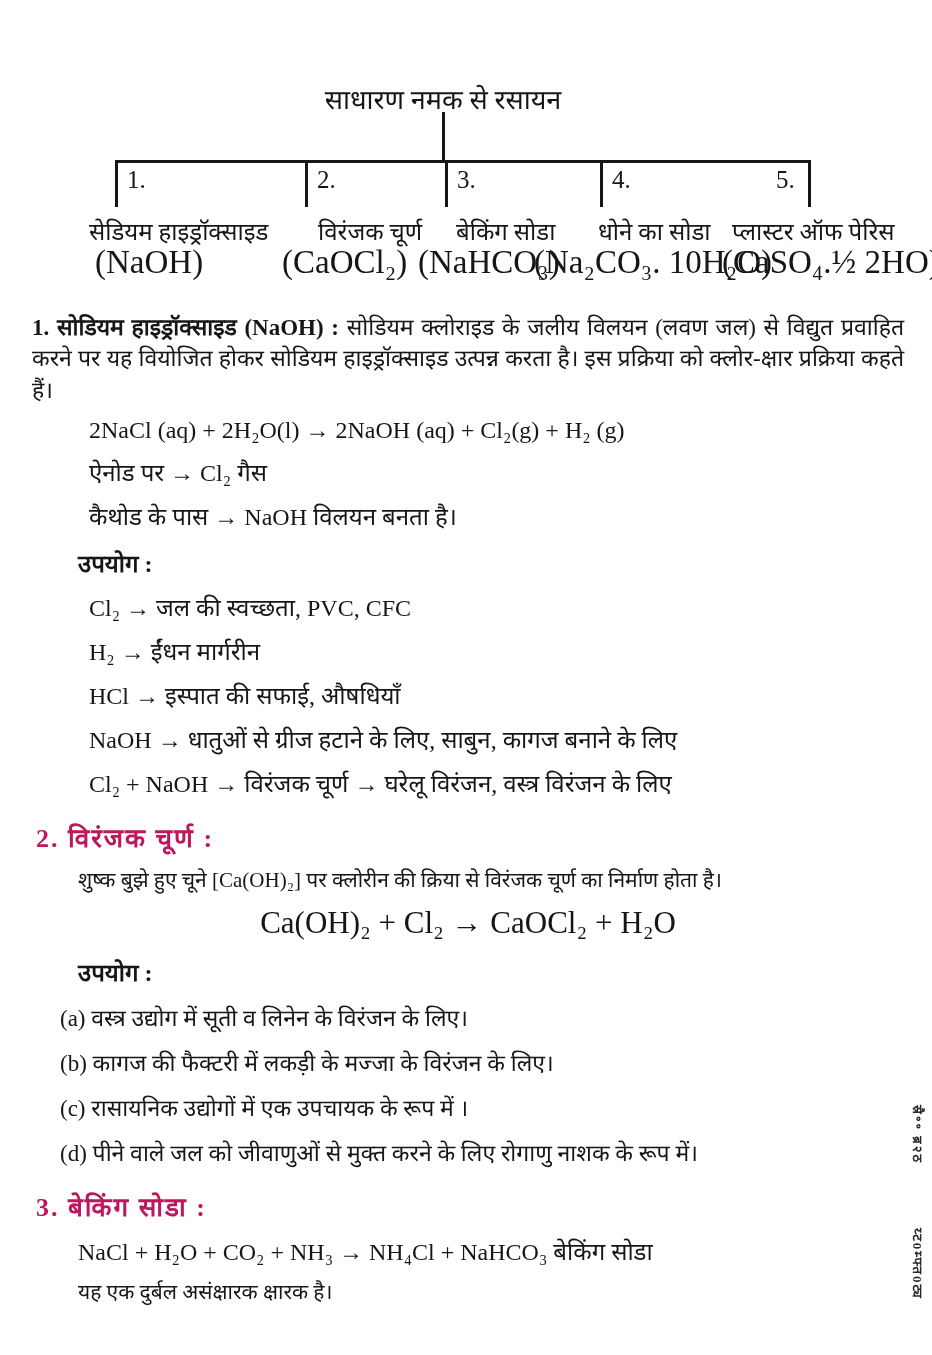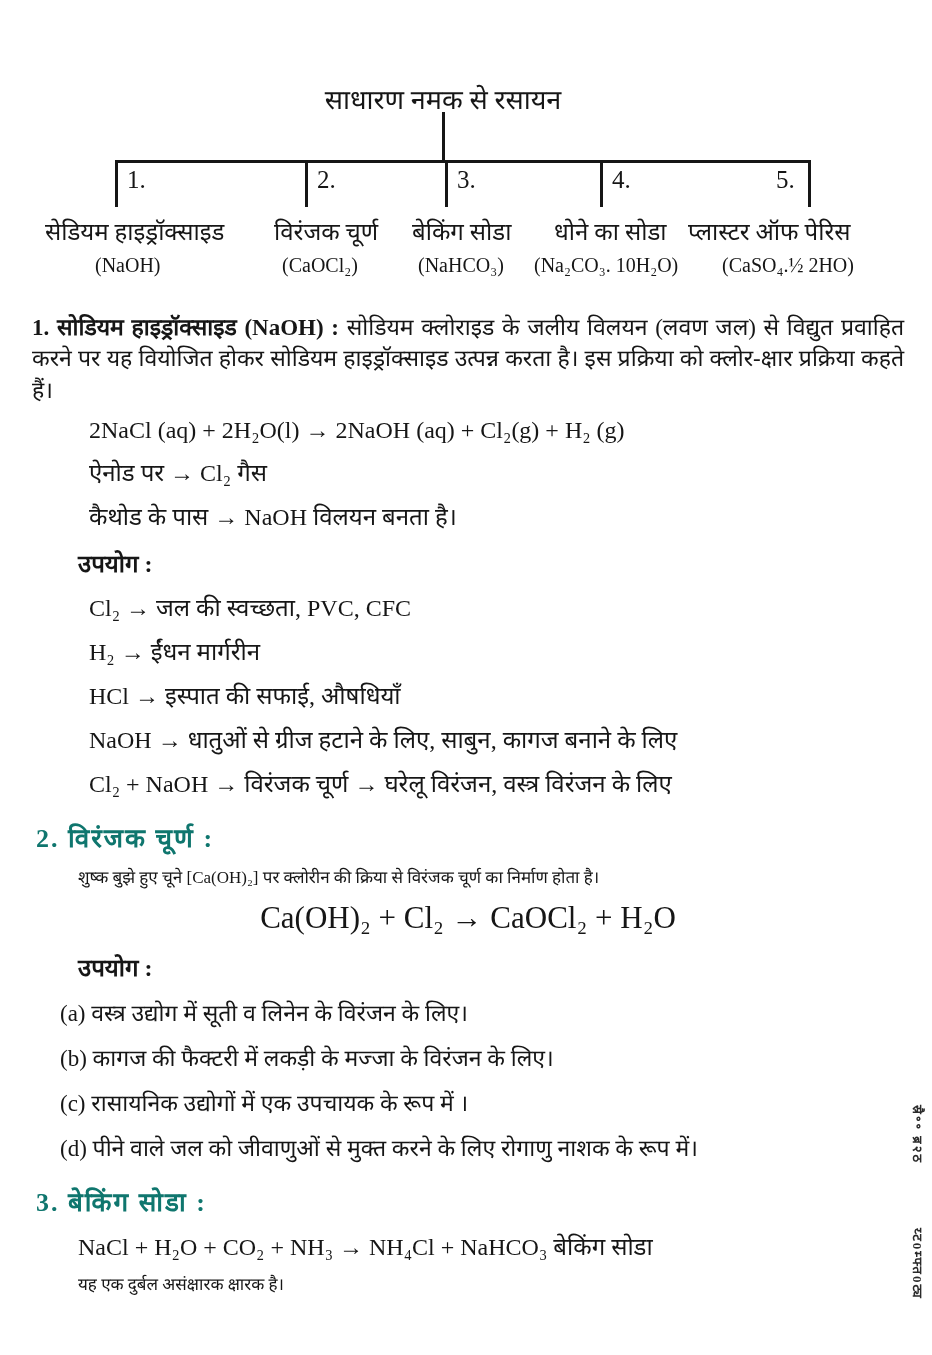--- a/index.html
+++ b/index.html
@@ -18,37 +18,37 @@
   .tree-title{
     position:absolute;top:80px;left:0;width:886px;
     text-align:center;font-size:27px;white-space:nowrap;
   }
   .stem{position:absolute;left:442px;top:112px;width:3px;height:48px;background:#161616;}
   .hline{position:absolute;left:115px;top:160px;width:696px;height:3px;background:#161616;}
   .tick{position:absolute;top:160px;width:3px;height:47px;background:#161616;}
   .t1{left:115px}.t2{left:305px}.t3{left:445px}.t4{left:600px}.t5{left:808px}
   .bnum{position:absolute;top:166px;font-size:25px;}
   .n1{left:127px}.n2{left:317px}.n3{left:457px}.n4{left:612px}.n5{left:776px}
-  .blabel{position:absolute;top:214px;font-size:24px;white-space:nowrap;}
+  .blabel{position:absolute;top:214px;font-size:24px;white-space:nowrap;margin-left:44px;}
   .l1{left:45px}.l2{left:274px}.l3{left:412px}.l4{left:554px}.l5{left:688px}
-  .bformula{position:absolute;top:254px;font-size:20px;white-space:nowrap;}
+  .bformula{position:absolute;top:244px;font-size:33px;white-space:nowrap;}
   .f1{left:95px}.f2{left:282px}.f3{left:418px}.f4{left:534px}.f5{left:722px}
 
   
   .content{padding:0 28px 0 32px;}
   .lead{font-size:23px;line-height:1.36;text-align:justify;margin:12px 0 6px 0;}
   .lead b{font-weight:bold;}
   .eq-block{margin-left:57px;font-size:24px;}
   .eq-line{margin:11px 0;white-space:nowrap;}
   .uses-heading{font-weight:bold;font-size:24px;margin:14px 0 10px 46px;}
   .sec-heading{
-    color:#0f766e;font-weight:bold;font-size:26px;
+    color:#be185d;font-weight:bold;font-size:26px;
     margin:20px 0 8px 4px;letter-spacing:2px;
   }
-  .body-line{font-size:17px;margin:10px 0 10px 46px;}
+  .body-line{font-size:21px;margin:10px 0 10px 46px;}
   .centered-eq{text-align:center;font-size:31px;margin:12px 0 10px 0;}
   .use-item{font-size:23px;margin:13px 0 13px 28px;}
 
   
   .margin-frag{
     position:absolute;right:6px;
     writing-mode:vertical-rl;
     font-size:13px;font-weight:bold;color:#2a2a2a;
     letter-spacing:2px;white-space:nowrap;
   }

